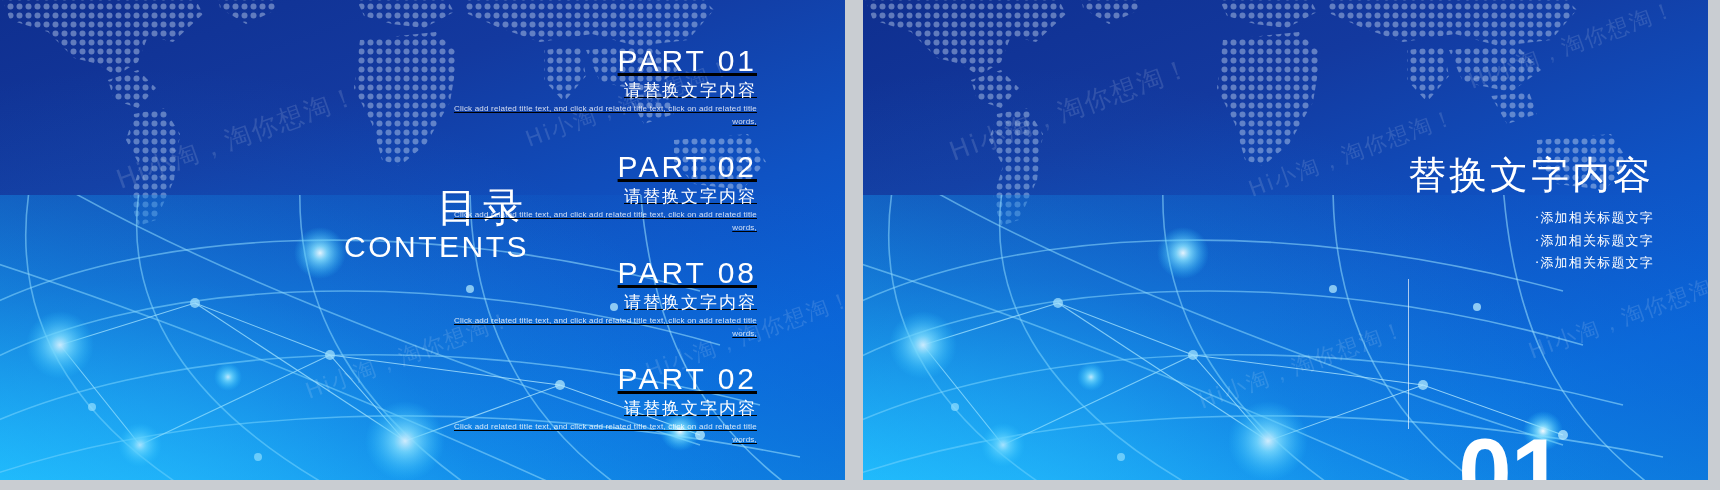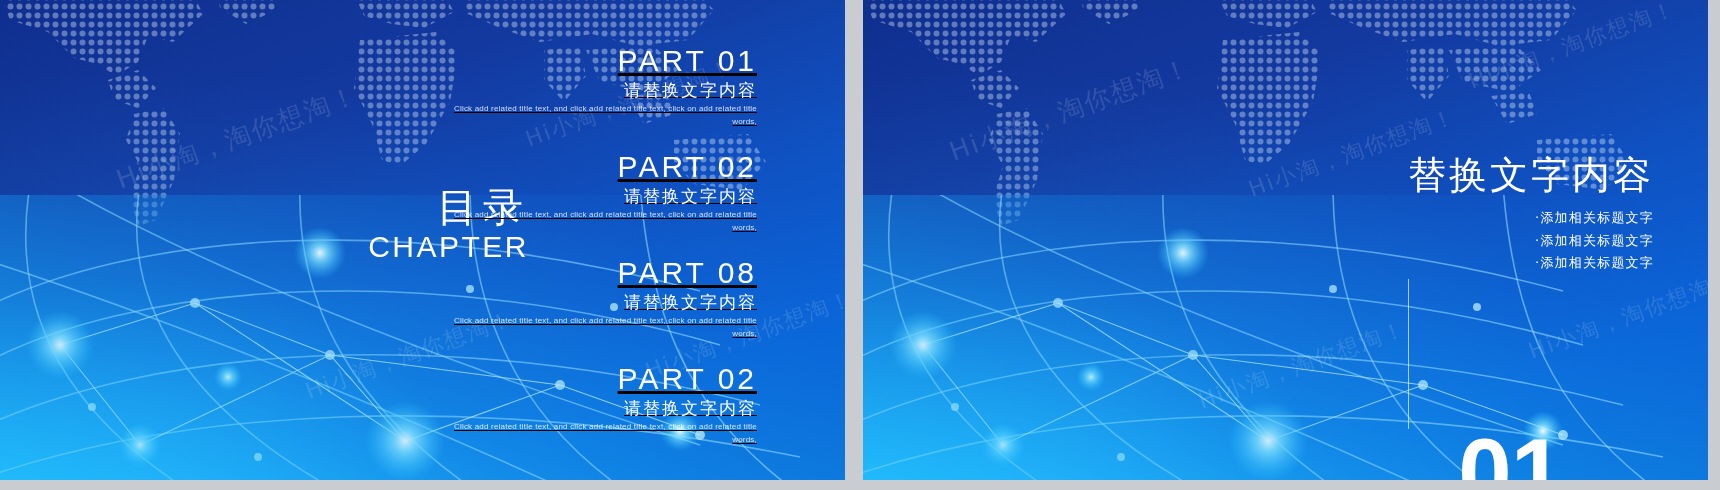--- a/index.html
+++ b/index.html
@@ -308,21 +308,21 @@
 
     <div class="vignette"></div>
 
     <div class="wm" style="left:110px; top:120px;">Hi小淘，淘你想淘！</div>
     <div class="wm" style="left:520px; top:88px; font-size:22px;">Hi小淘，淘你想淘！</div>
     <div class="wm" style="left:300px; top:340px; font-size:22px;">Hi小淘，淘你想淘！</div>
     <div class="wm" style="left:640px; top:320px; font-size:22px;">Hi小淘，淘你想淘！</div>
 
     <div class="contents-title">
       <div class="contents-cn">目录</div>
-      <div class="contents-en">CHAPTER</div>
+      <div class="contents-en">CONTENTS</div>
     </div>
 
     <div class="parts">
 
       <div class="part-block">
         <div class="part-no">PART 01</div>
         <div class="part-cn">请替换文字内容</div>
         <div class="part-desc">Click add related title text, and click add related title text, click on add related title words,</div>
       </div>
 

